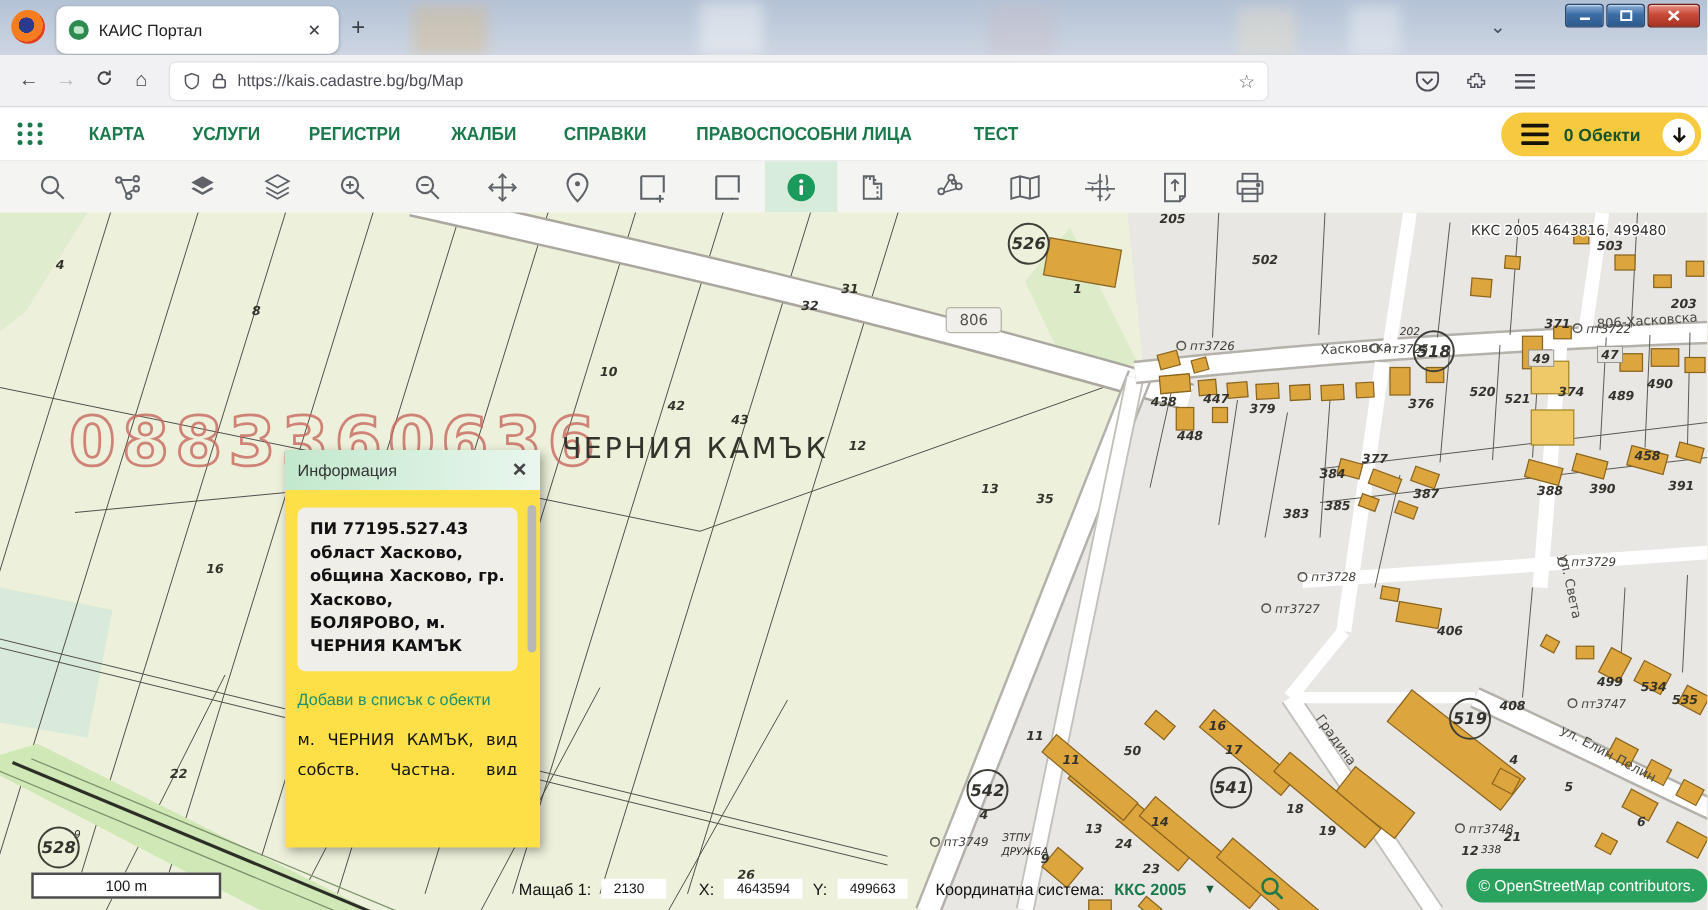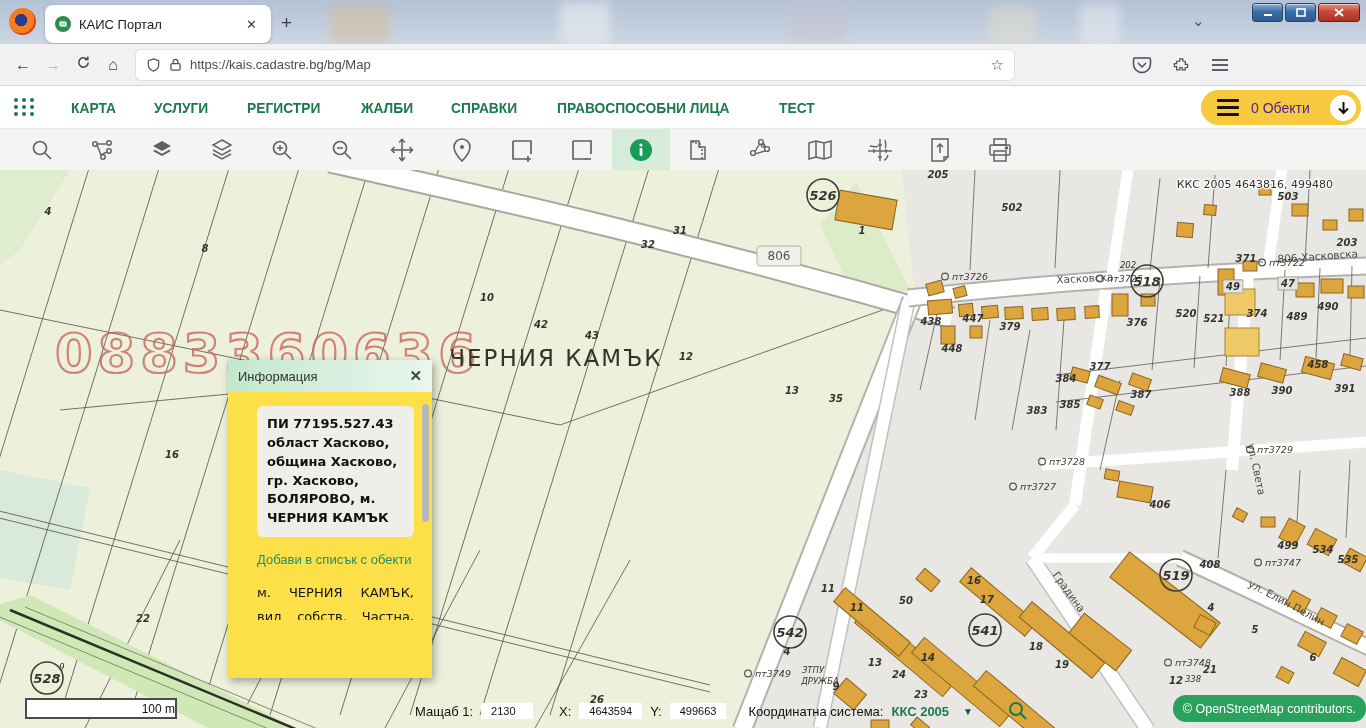--- a/index.html
+++ b/index.html
@@ -45,21 +45,21 @@
     display:flex; align-items:center; border-bottom:1px solid #ececec; }
   .gridicon { margin-left:14px; display:grid; grid-template-columns:repeat(3,5px); grid-gap:3px; }
   .gridicon i { width:4px; height:4px; border-radius:50%; background:#1b7a4c; }
   .menu { display:flex; gap:34px; margin-left:36px; }
   .menu a { font-size:15px; font-weight:700; color:#1b7a4c; text-decoration:none; display:inline-block;
     transform:scaleX(.92); transform-origin:left; letter-spacing:0; white-space:nowrap; }
   .objpill { position:absolute; right:5px; top:4px; height:35px; min-width:160px; background:#f6c93f;
     border-radius:18px; display:flex; align-items:center; padding:0 5px 0 16px; gap:12px; }
   .burger { display:flex; flex-direction:column; gap:4px; }
   .burger i { width:22px; height:3px; background:#151208; border-radius:1px; }
-  .objlabel { font-size:14px; font-weight:400; color:#4c1d95; white-space:nowrap; }
+  .objlabel { font-size:14px; font-weight:700; color:#14532d; white-space:nowrap; }
   .objcircle { width:26px; height:26px; border-radius:50%; background:#fff; display:flex; align-items:center; justify-content:center; margin-left:auto; }
 
   
   .toolrow { position:absolute; left:0; top:129px; width:100%; height:41px; background:#f4f4f3;
     display:flex; align-items:stretch; padding-left:12px; }
   .tool { width:60px; display:flex; align-items:center; justify-content:center; }
   .tool.active { background:#d8ecdc; width:58px; }
   .tool svg { display:block; }
 
   
@@ -81,31 +81,31 @@
   .agline { stroke:#50504a; stroke-width:.8; fill:none; }
   .uline { stroke:#5a5a54; stroke-width:.8; fill:none; }
 
   
   .popup { position:absolute; left:228px; top:190px; width:204px; height:318px;
     box-shadow:2px 3px 8px rgba(0,0,0,.35); background:#fde047; z-index:5; }
   .popup-head { height:32px; background:linear-gradient(90deg,#c2e8cd 0%,#e9f6ee 100%);
     display:flex; align-items:center; padding:0 10px; }
   .popup-title { font-size:13px; color:#333; flex:1; }
   .popup-x { font-size:15px; font-weight:700; color:#444; }
-  .popup-body { position:relative; height:228px; overflow:hidden; padding:14px 18px 0 29px; }
+  .popup-body { position:relative; height:228px; overflow:hidden; padding:14px 18px 0 10px; }
   .idbox { background:#efeee8; border-radius:6px; padding:9px 10px; font-size:13px; font-weight:700;
     color:#111; line-height:1.45; font-family:"DejaVu Sans",sans-serif; }
   .addlink { display:block; margin-top:14px; font-size:13px; color:#1f8f6f; text-decoration:none; line-height:1.35; }
   .details { margin-top:12px; font-size:13px; color:#141414; line-height:1.85; text-align:justify;
     font-family:"DejaVu Sans",sans-serif; }
   .vscroll { position:absolute; right:3px; top:12px; width:7px; height:118px; background:#b8b8b8; border-radius:4px; }
 
   
   .scalebar { position:absolute; left:25px; bottom:9px; width:152px; height:21px; background:#fff;
-    border:2px solid #4c4c4c; display:flex; align-items:center; justify-content:flex-end;
+    border:2px solid #4c4c4c; display:flex; align-items:center; justify-content:center;
     font-size:12px; color:#111; z-index:4; }
   .statusbar { position:absolute; left:415px; bottom:6px; display:flex; align-items:center; gap:8px;
     font-size:13px; color:#111; z-index:4; white-space:nowrap; }
   .sbox { background:#fff; padding:2px 10px; min-width:52px; font-size:11px; color:#111; }
   .crslabel { margin-left:14px; }
   .crsval { color:#1b7a4c; font-weight:700; }
   .crscaret { color:#145c38; font-size:10px; margin-left:6px; }
   .sbsearch { margin-left:26px; }
   .osmattr { position:absolute; right:0; bottom:6px; height:27px; background:#2aa15d; color:#fff;
     font-size:12.5px; display:flex; align-items:center; padding:0 10px; gap:6px; z-index:4;border-radius:13px; }

